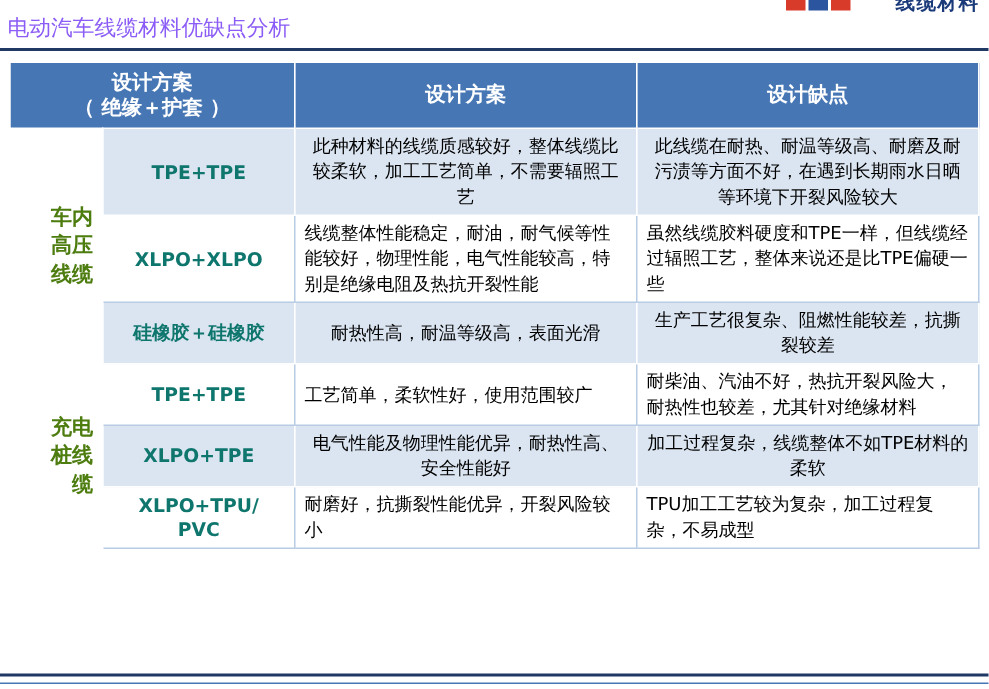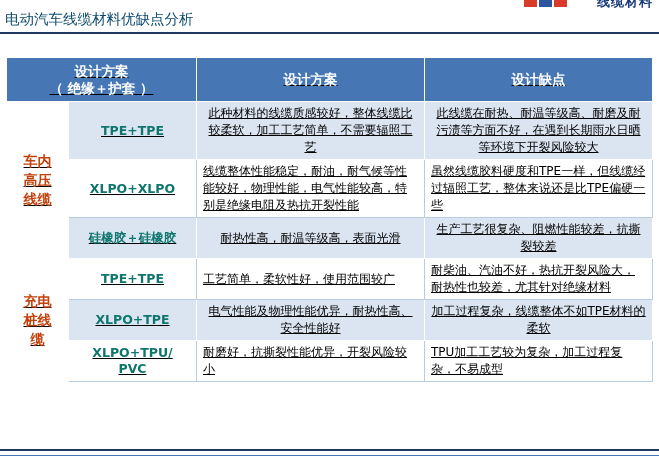--- a/index.html
+++ b/index.html
@@ -52,64 +52,63 @@
     font-weight: bold;
     color: #1a3a7a;
     letter-spacing: 1px;
     white-space: nowrap;
   }
   .title {
     position: absolute;
     top: 9px;
     left: 5px;
     font-size: 14.5px;
-    color: #0c4a6e;
+    color: #8b5cf6;
     font-family: "DejaVu Sans", "Liberation Sans", sans-serif;
     line-height: 20px;
   }
   .title-rule {
     position: absolute;
     top: 32px;
     left: 0;
     width: 659px;
     height: 2px;
     background: #1f3864;
   }
   table.main {
     position: absolute;
-    top: 57px;
+    top: 41px;
     left: 6px;
     width: 646px;
     border-collapse: collapse;
     table-layout: fixed;
     font-family: "DejaVu Sans", "Liberation Sans", sans-serif;
-    text-decoration: underline;
   }
   table.main td, table.main th {
     border: 1px solid #ffffff;
     vertical-align: middle;
     padding: 3px 6px;
     box-sizing: border-box;
   }
   thead th {
     background: #4676b4;
     color: #ffffff;
     font-size: 13.5px;
     font-weight: bold;
     text-align: center;
     height: 44px;
     line-height: 17px;
     border: 1px solid #ffffff;
   }
   .group-cell {
     background: #ffffff;
-    color: #c2410c;
+    color: #4d7c0f;
     font-size: 14px;
     font-weight: bold;
-    text-align: center;
+    text-align: right;
     line-height: 19px;
     border-left: 1px solid #8faadc;
     border-right: 1px solid #8faadc;
     border-top: 1px solid #8faadc;
     border-bottom: 1px solid #8faadc;
   }
   .scheme-cell {
     text-align: center;
     font-size: 12.5px;
     font-weight: bold;

